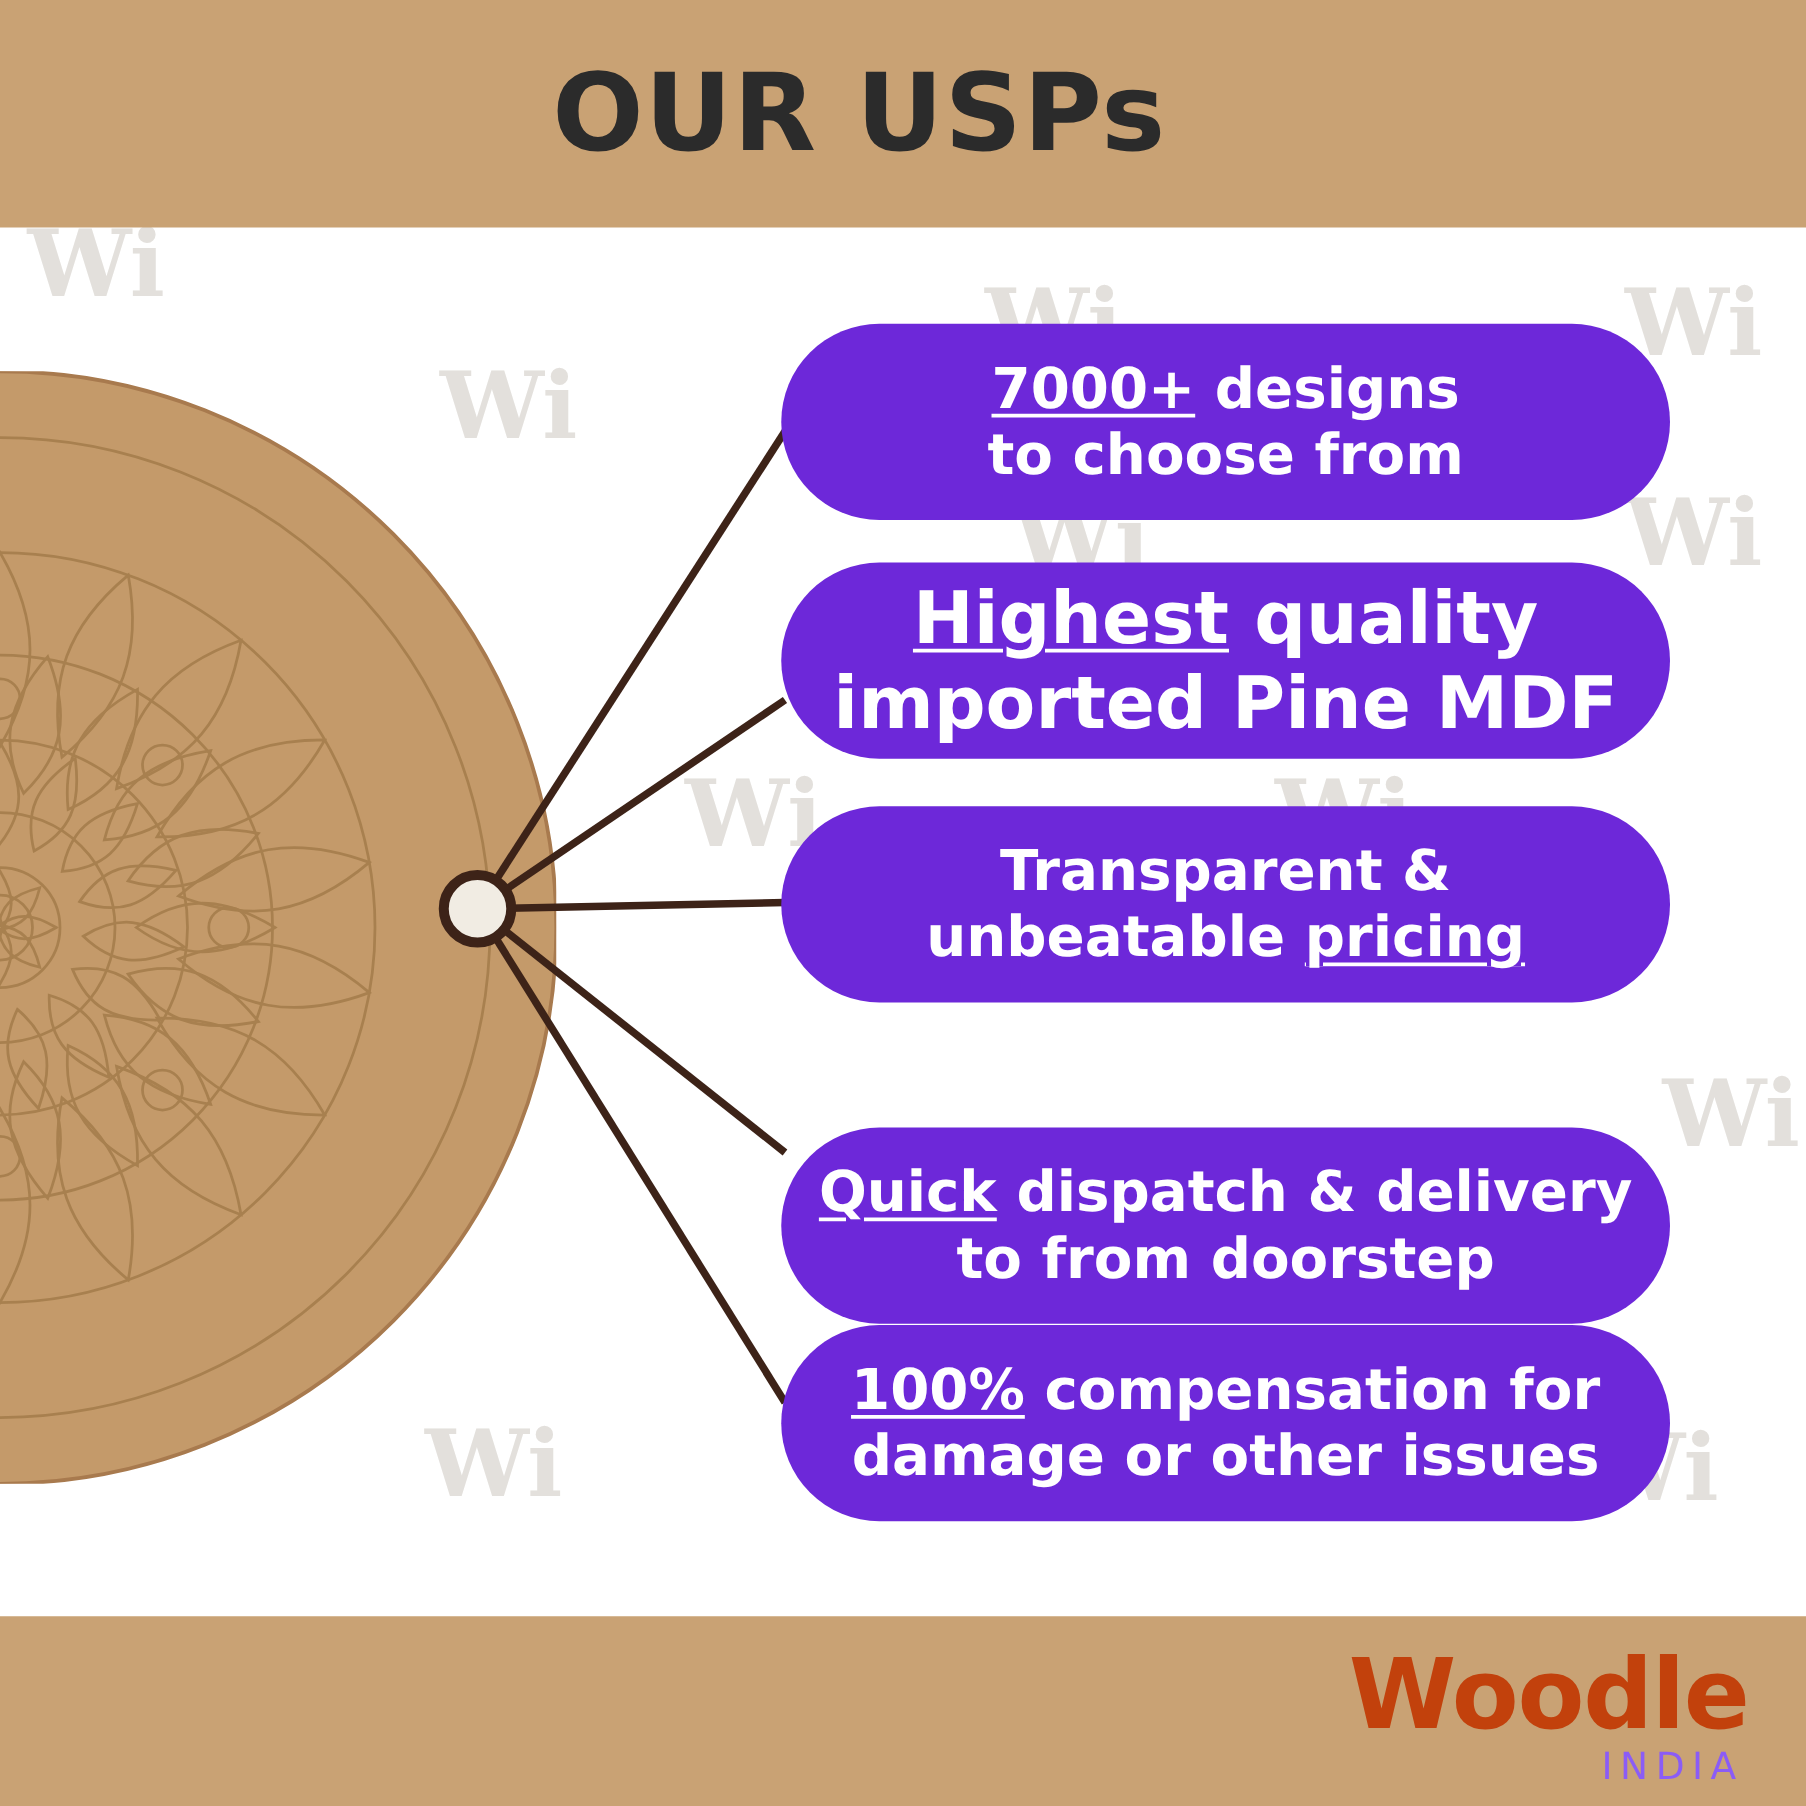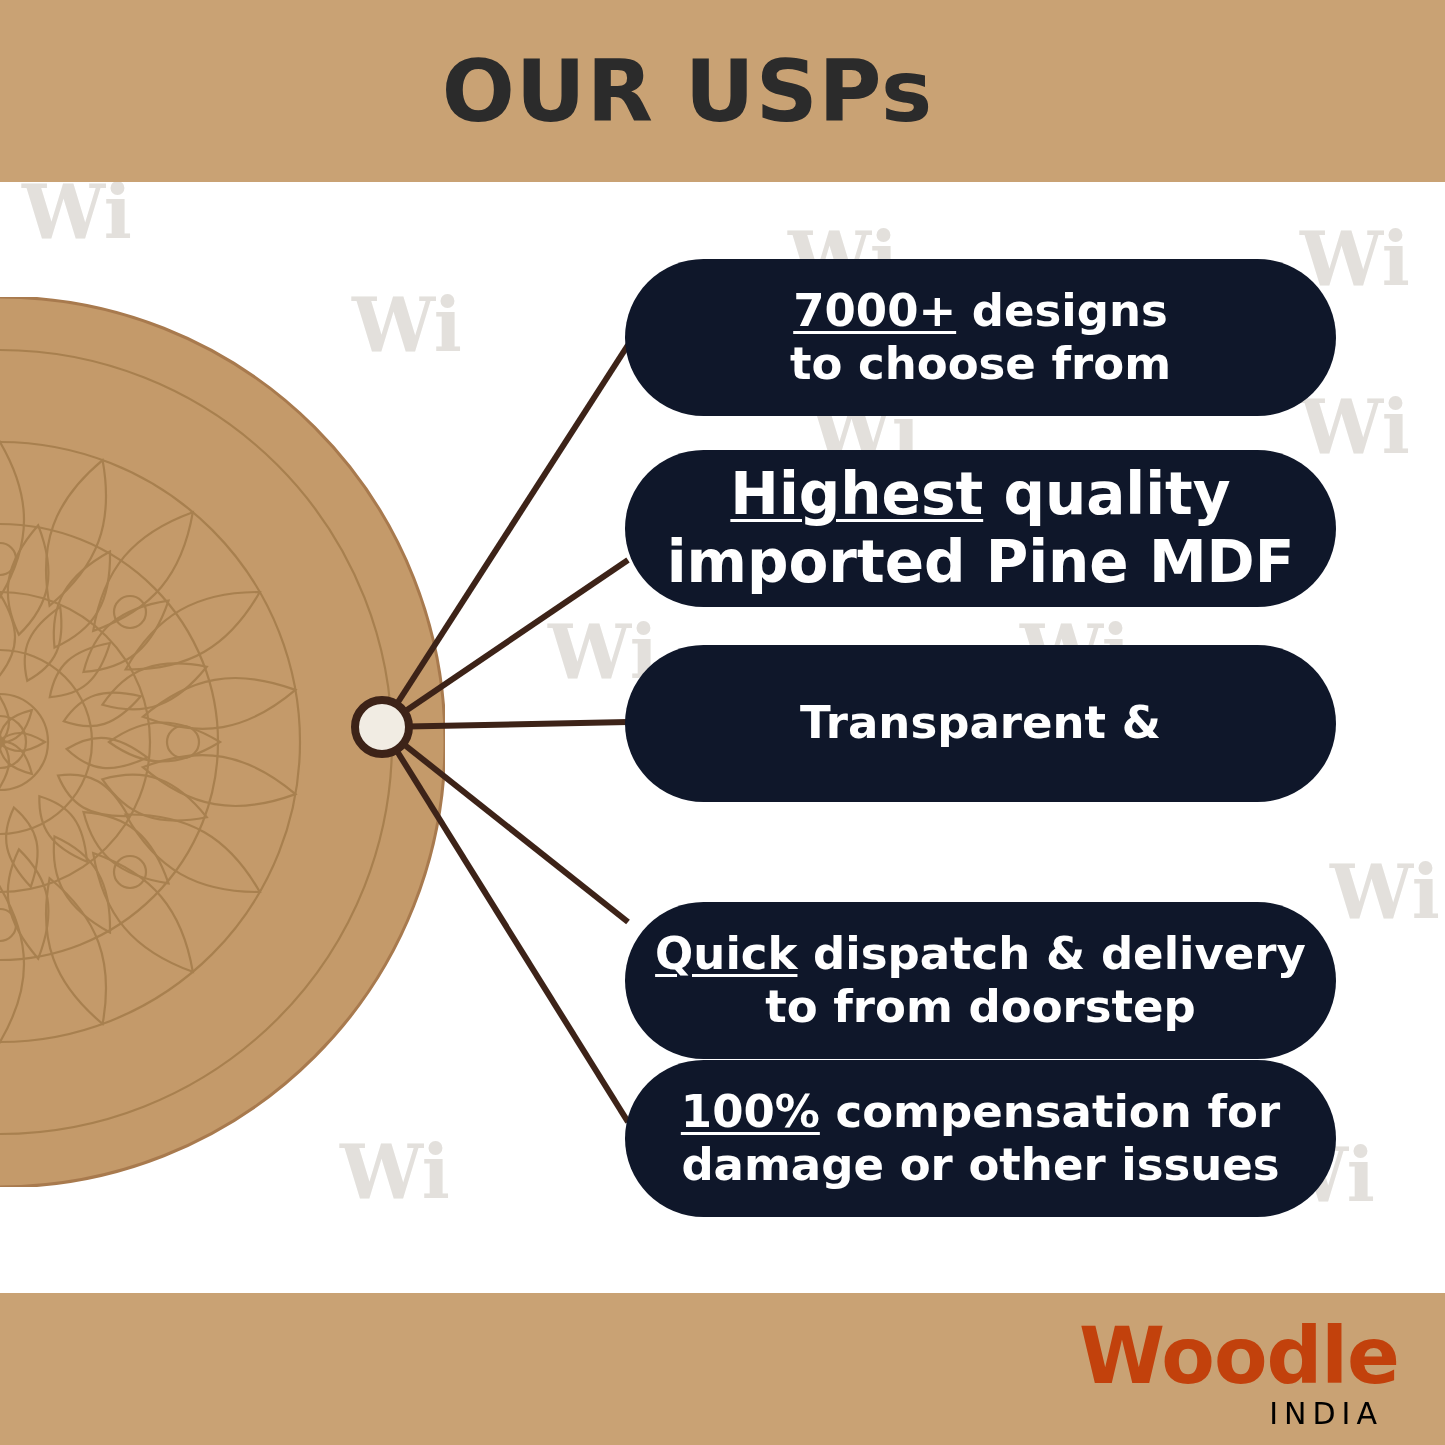--- a/index.html
+++ b/index.html
@@ -67,23 +67,23 @@
     font-size: 78px;
     font-weight: bold;
     color: #c2410c;
     letter-spacing: -1px;
   }
   .brand-sub {
     font-family: "DejaVu Sans", sans-serif;
     font-size: 30px;
     font-weight: normal;
     letter-spacing: 6px;
-    color: #000000;
+    color: #8b5cf6;
     margin-top: 4px;
-    margin-right: 16px;
+    margin-right: 4px;
   }
 
   
   .wm {
     position: absolute;
     font-family: "DejaVu Serif", serif;
     font-weight: bold;
     color: #e3e0dc;
     font-size: 74px;
     line-height: 1;
@@ -107,21 +107,21 @@
     left: 0;
     top: 0;
     width: 1445px;
     height: 1445px;
     z-index: 2;
   }
 
   
   .pill {
     position: absolute;
-    background: #0f172a;
+    background: #6d28d9;
     border-radius: 90px;
     color: #ffffff;
     display: flex;
     flex-direction: column;
     align-items: center;
     justify-content: center;
     text-align: center;
     z-index: 3;
     font-family: "DejaVu Sans", sans-serif;
     font-weight: bold;
@@ -411,20 +411,23 @@
     </div>
     <div class="ln">
       <span>imported Pine MDF</span>
     </div>
   </div>
 
   <div class="pill" id="pill-2">
     <div class="ln">
       <span>Transparent &amp;</span>
     </div>
+    <div class="ln">
+      <span>unbeatable </span><span class="u">pricing</span>
+    </div>
   </div>
 
   <div class="pill" id="pill-3">
     <div class="ln">
       <span class="u">Quick</span><span> dispatch &amp; delivery</span>
     </div>
     <div class="ln">
       <span>to from doorstep</span>
     </div>
   </div>

